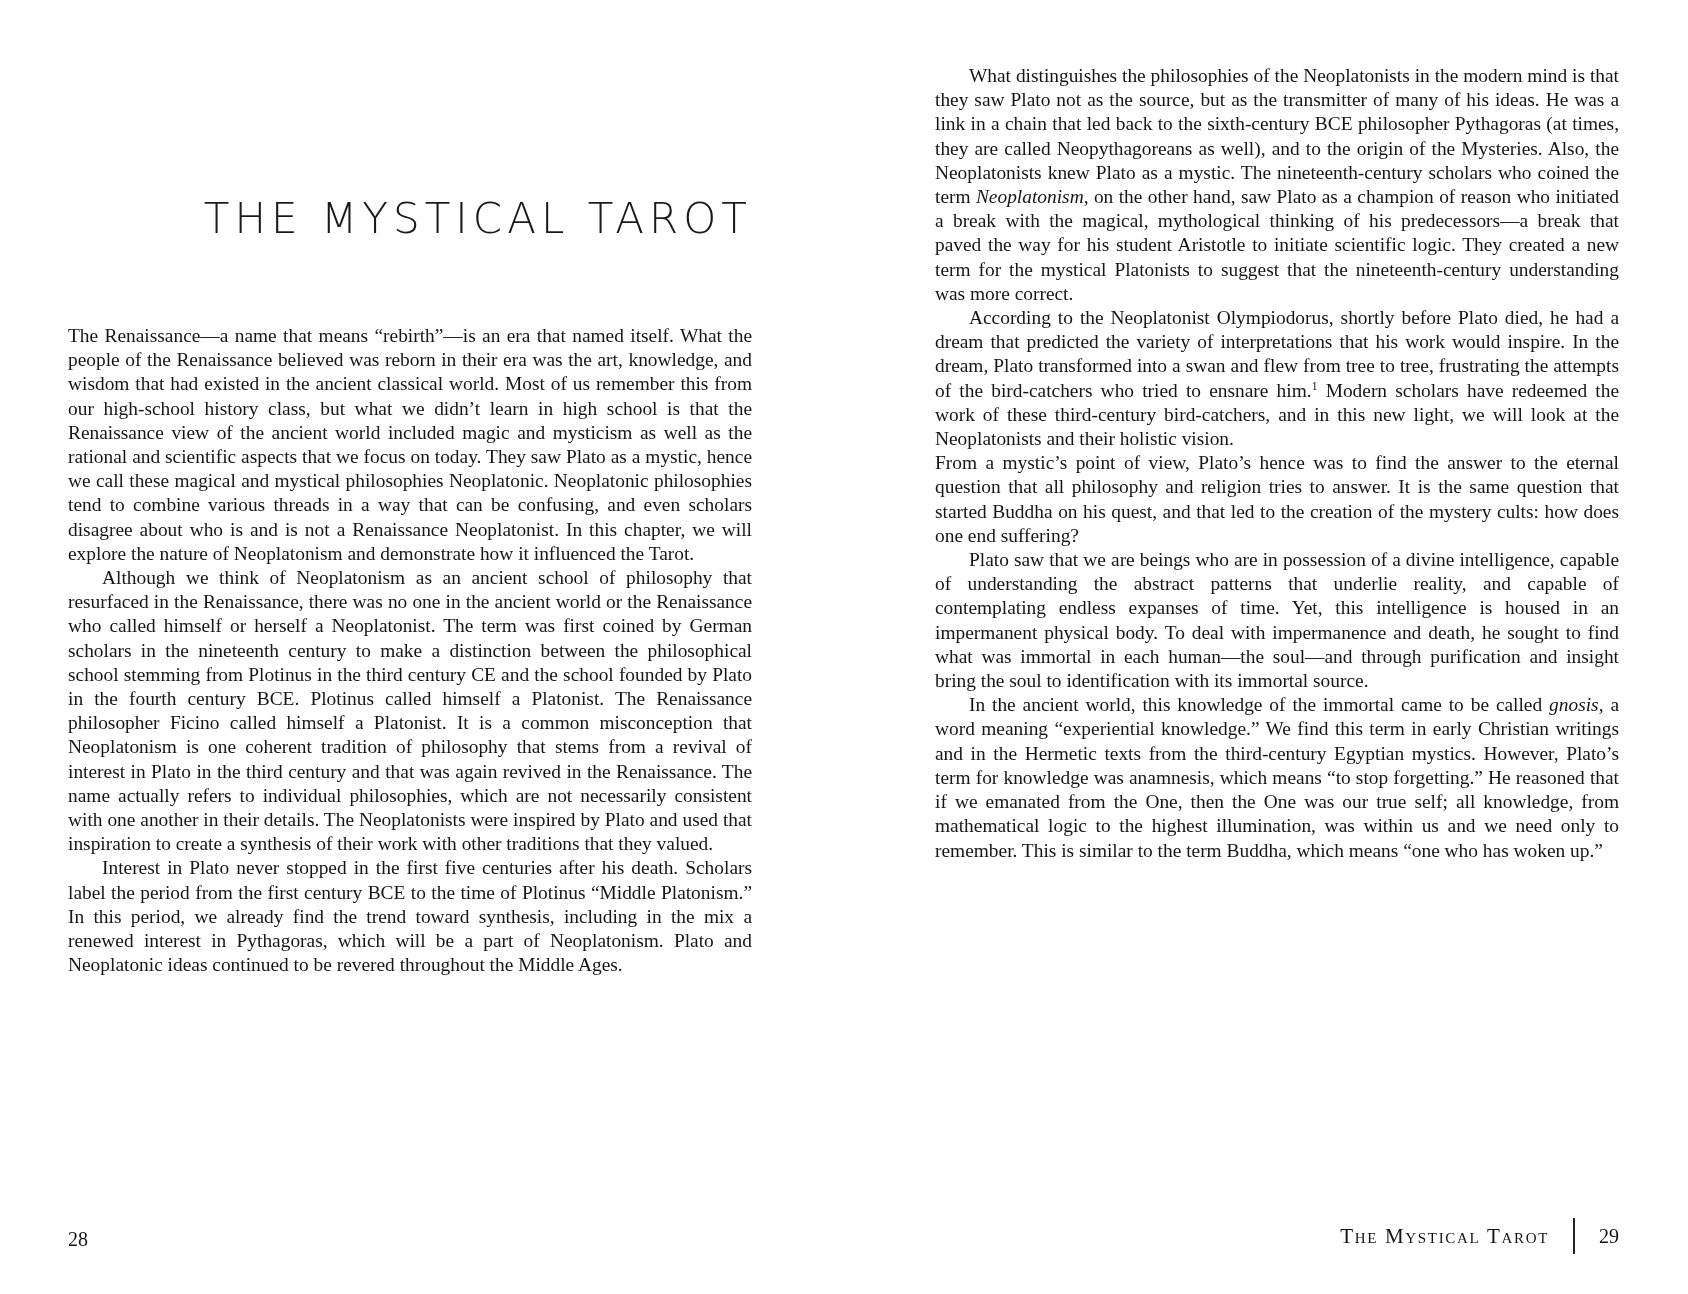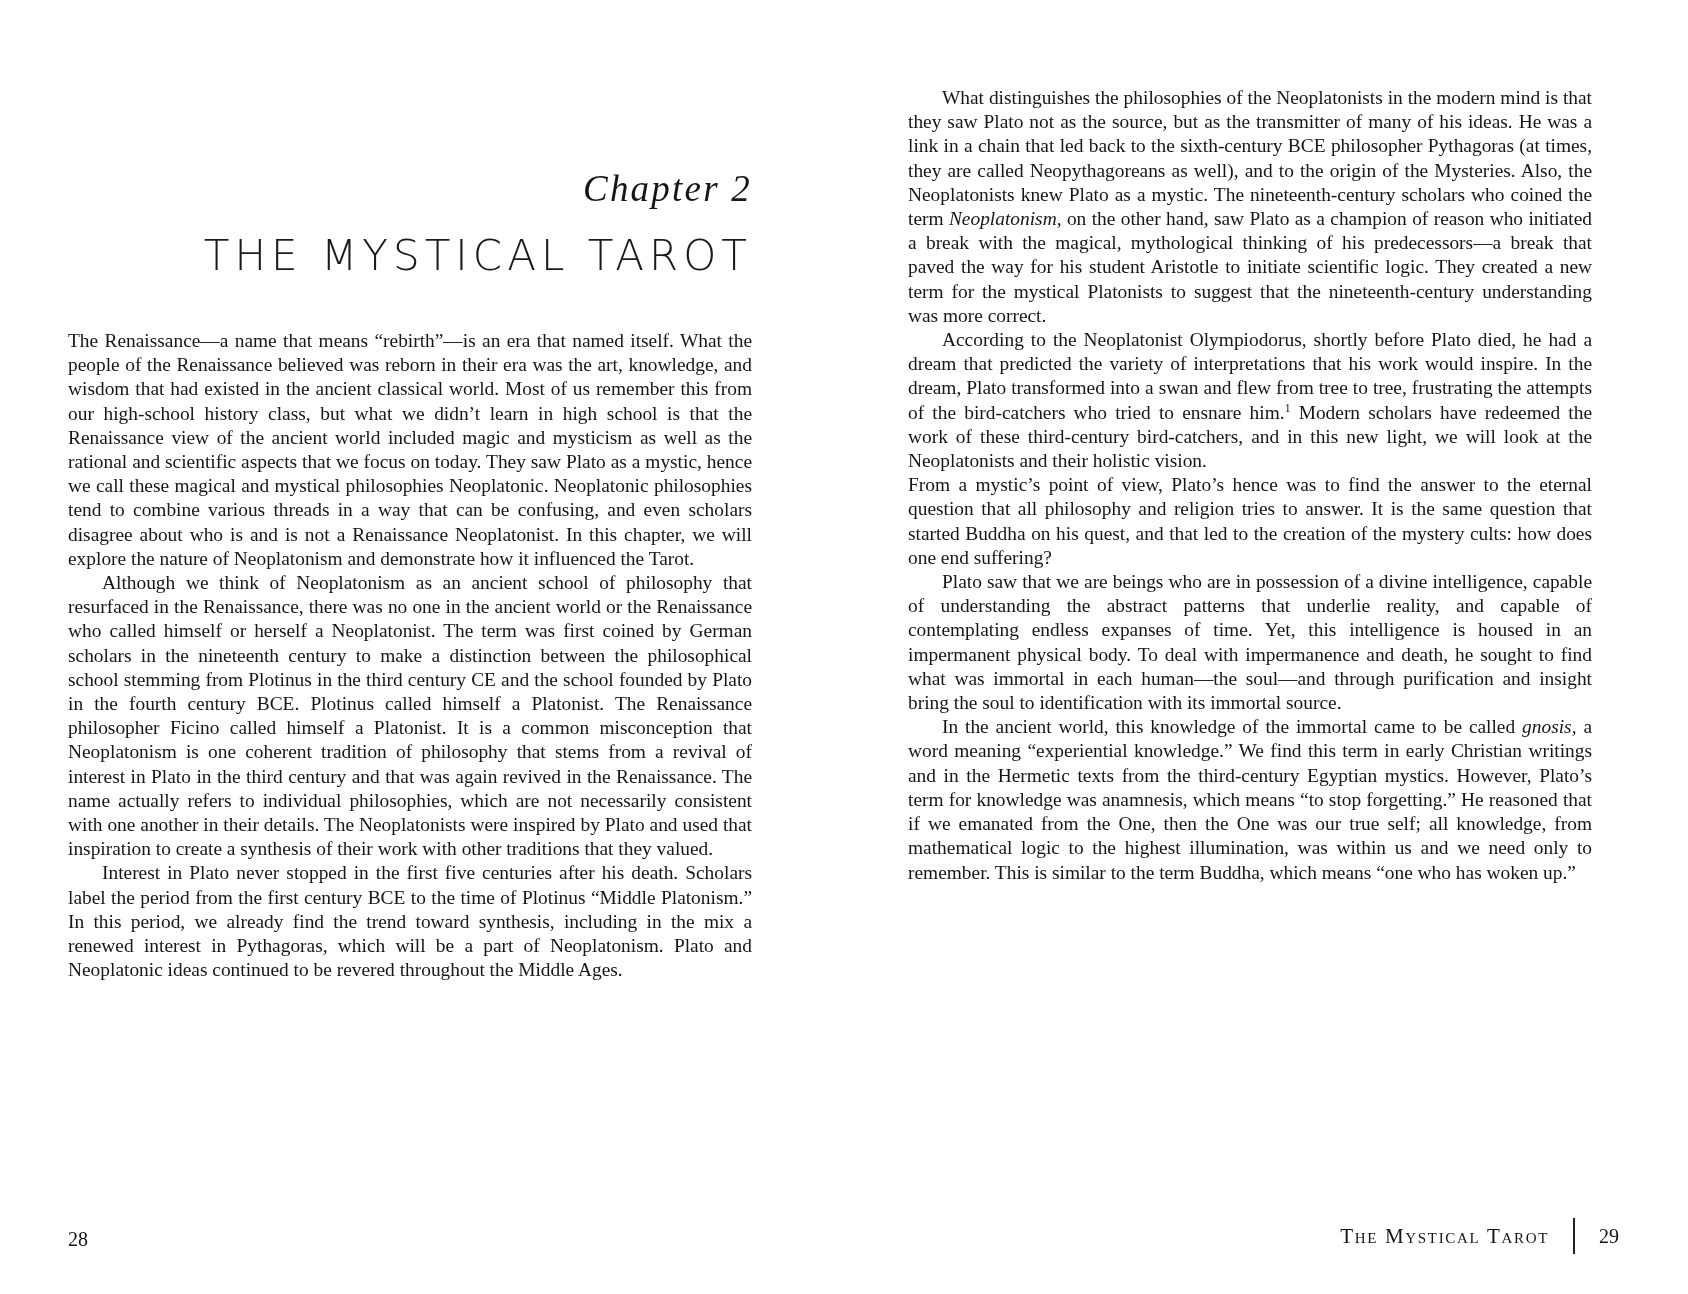--- a/index.html
+++ b/index.html
@@ -18,24 +18,23 @@
   .text-col {
     position: absolute;
     top: 0;
   }
   #left-col {
     left: 68px;
     width: 684px;
     padding-top: 170px;
   }
   #right-col {
-    left: 908px;
+    left: 935px;
     width: 684px;
     padding-top: 64px;
-    margin-top: 22px;
   }
   .chapter-label {
     font-style: italic;
     font-size: 37px;
     line-height: 1;
     text-align: right;
     letter-spacing: 0.06em;
     color: #161616;
   }
   .chapter-title {
@@ -43,21 +42,21 @@
     font-family: "DejaVu Sans", sans-serif;
     font-weight: 200;
     font-size: 42px;
     line-height: 1;
     text-align: right;
     letter-spacing: 0.12em;
     white-space: nowrap;
     color: #1a1a1a;
   }
   .body-block {
-    margin-top: 52px;
+    margin-top: 84px;
   }
   .body-block p {
     margin: 0;
     font-size: 19.4px;
     line-height: 24.2px;
     text-align: justify;
     color: #161616;
   }
   .body-block p.indent {
     text-indent: 34px;
@@ -112,21 +111,20 @@
   .folio-number {
     font-size: 20px;
     color: #141414;
     text-align: center;
   }
 </style>
 </head>
 <body style="background: rgb(255, 255, 255); color: rgb(22, 22, 22);">
 
 <div class="text-col" id="left-col">
-  <div class="chapter-label">Chapter 2</div>
   <div class="chapter-title">THE MYSTICAL TAROT</div>
   <div class="body-block" id="left-body">
       <p><span>The Renaissance—a name that means “rebirth”—is an era that named itself. What the people of the Renaissance believed was reborn in their era was the art, knowledge, and wisdom that had existed in the ancient classical world. Most of us remember this from our high-school history class, but what we didn’t learn in high school is that the Renaissance view of the ancient world included magic and mysticism as well as the rational and scientific aspects that we focus on today. They saw Plato as a mystic, hence we call these magical and mystical philosophies Neoplatonic. Neoplatonic philosophies tend to combine various threads in a way that can be confusing, and even scholars disagree about who is and is not a Renaissance Neoplatonist. In this chapter, we will explore the nature of Neoplatonism and demonstrate how it influenced the Tarot.</span></p>
       <p class="indent"><span>Although we think of Neoplatonism as an ancient school of philosophy that resurfaced in the Renaissance, there was no one in the ancient world or the Renaissance who called himself or herself a Neoplatonist. The term was first coined by German scholars in the nineteenth century to make a distinction between the philosophical school stemming from Plotinus in the third century CE and the school founded by Plato in the fourth century BCE. Plotinus called himself a Platonist. The Renaissance philosopher Ficino called himself a Platonist. It is a common misconception that Neoplatonism is one coherent tradition of philosophy that stems from a revival of interest in Plato in the third century and that was again revived in the Renaissance. The name actually refers to individual philosophies, which are not necessarily consistent with one another in their details. The Neoplatonists were inspired by Plato and used that inspiration to create a synthesis of their work with other traditions that they valued.</span></p>
       <p class="indent"><span>Interest in Plato never stopped in the first five centuries after his death. Scholars label the period from the first century BCE to the time of Plotinus “Middle Platonism.” In this period, we already find the trend toward synthesis, including in the mix a renewed interest in Pythagoras, which will be a part of Neoplatonism. Plato and Neoplatonic ideas continued to be revered throughout the Middle Ages.</span></p>
     </div>
 </div>
 
 <div class="text-col" id="right-col">
   <div class="body-block" style="margin-top:0;" id="right-body">

